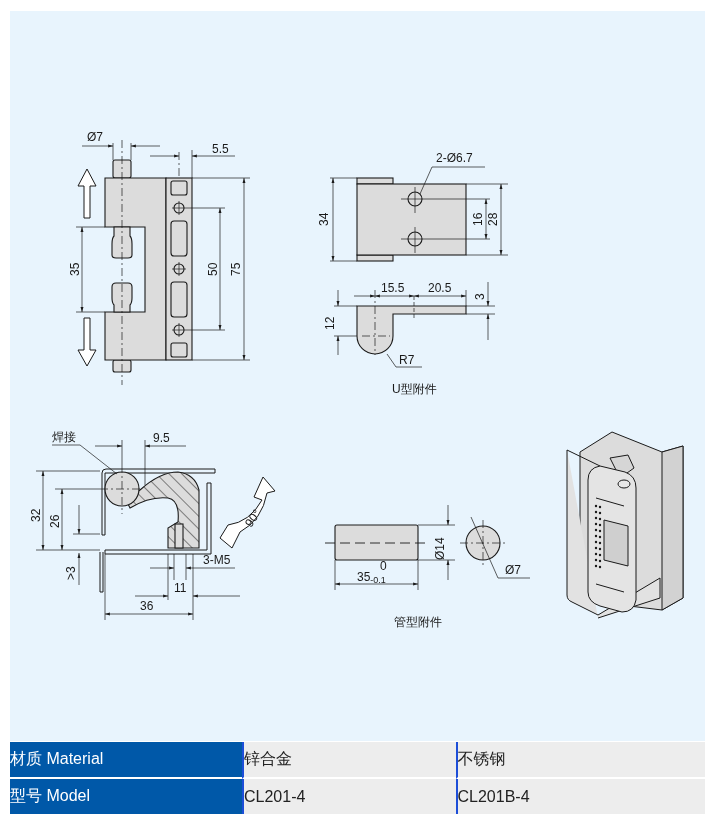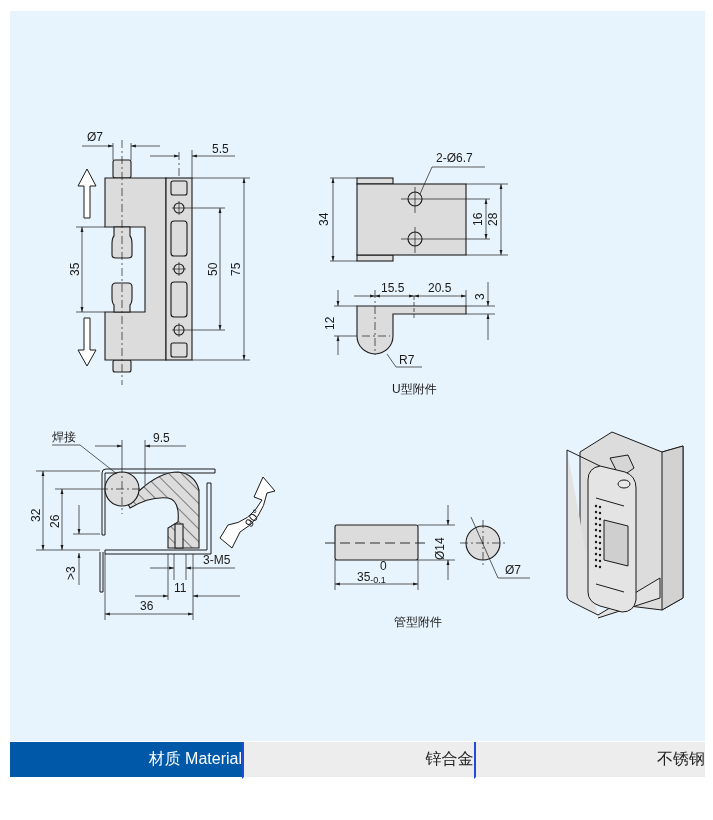--- a/index.html
+++ b/index.html
@@ -10,21 +10,21 @@
   #drawing text { font-family: "Liberation Sans", "DejaVu Sans", sans-serif; fill: #1a1a1a; }
   .ln { stroke: #1a1a1a; stroke-width: 1; fill: none; }
   .thin { stroke: #1a1a1a; stroke-width: 0.7; fill: none; }
   .part { fill: #dcdcdc; stroke: #1a1a1a; stroke-width: 1.1; }
   .center { stroke: #1a1a1a; stroke-width: 0.7; stroke-dasharray: 8 3 2 3; fill: none; }
   .dash { stroke: #1a1a1a; stroke-width: 0.9; stroke-dasharray: 10 5; fill: none; }
   .arrowhead { fill: #1a1a1a; }
   .dim { font-size: 12px; }
   .cap { font-size: 12px; }
   #spec-table { position: absolute; left: 10px; top: 742px; width: 695px; border-collapse: separate; border-spacing: 0; }
-  #spec-table td { height: 35px; font-size: 16px; text-align: right; vertical-align: middle; padding: 0; }
+  #spec-table td { height: 35px; font-size: 16px; text-align: left; vertical-align: middle; padding: 0; }
   #spec-table tr:first-child td { border-bottom: 2px solid #ffffff; }
   #spec-table td.hd { background: #0058a8; color: #ffffff; width: 232px; }
   #spec-table td.val { background: #ededed; color: #222222; border-left: 2px solid #1d4ed8; }
 </style>
 </head>
 <body>
 
 <div id="panel"></div>
 
 <svg id="drawing" viewBox="0 0 713 741" xmlns="http://www.w3.org/2000/svg">
@@ -267,14 +267,19 @@
   </g>
 </svg>
 
 <table id="spec-table">
   <tbody>
       <tr>
     <td class="hd">材质 Material</td>
     <td class="val">锌合金</td>
     <td class="val">不锈钢</td>
   </tr>
+  <tr>
+    <td class="hd">型号 Model</td>
+    <td class="val">CL201-4</td>
+    <td class="val">CL201B-4</td>
+  </tr>
 </tbody>
   </table>
 
 </body></html>

